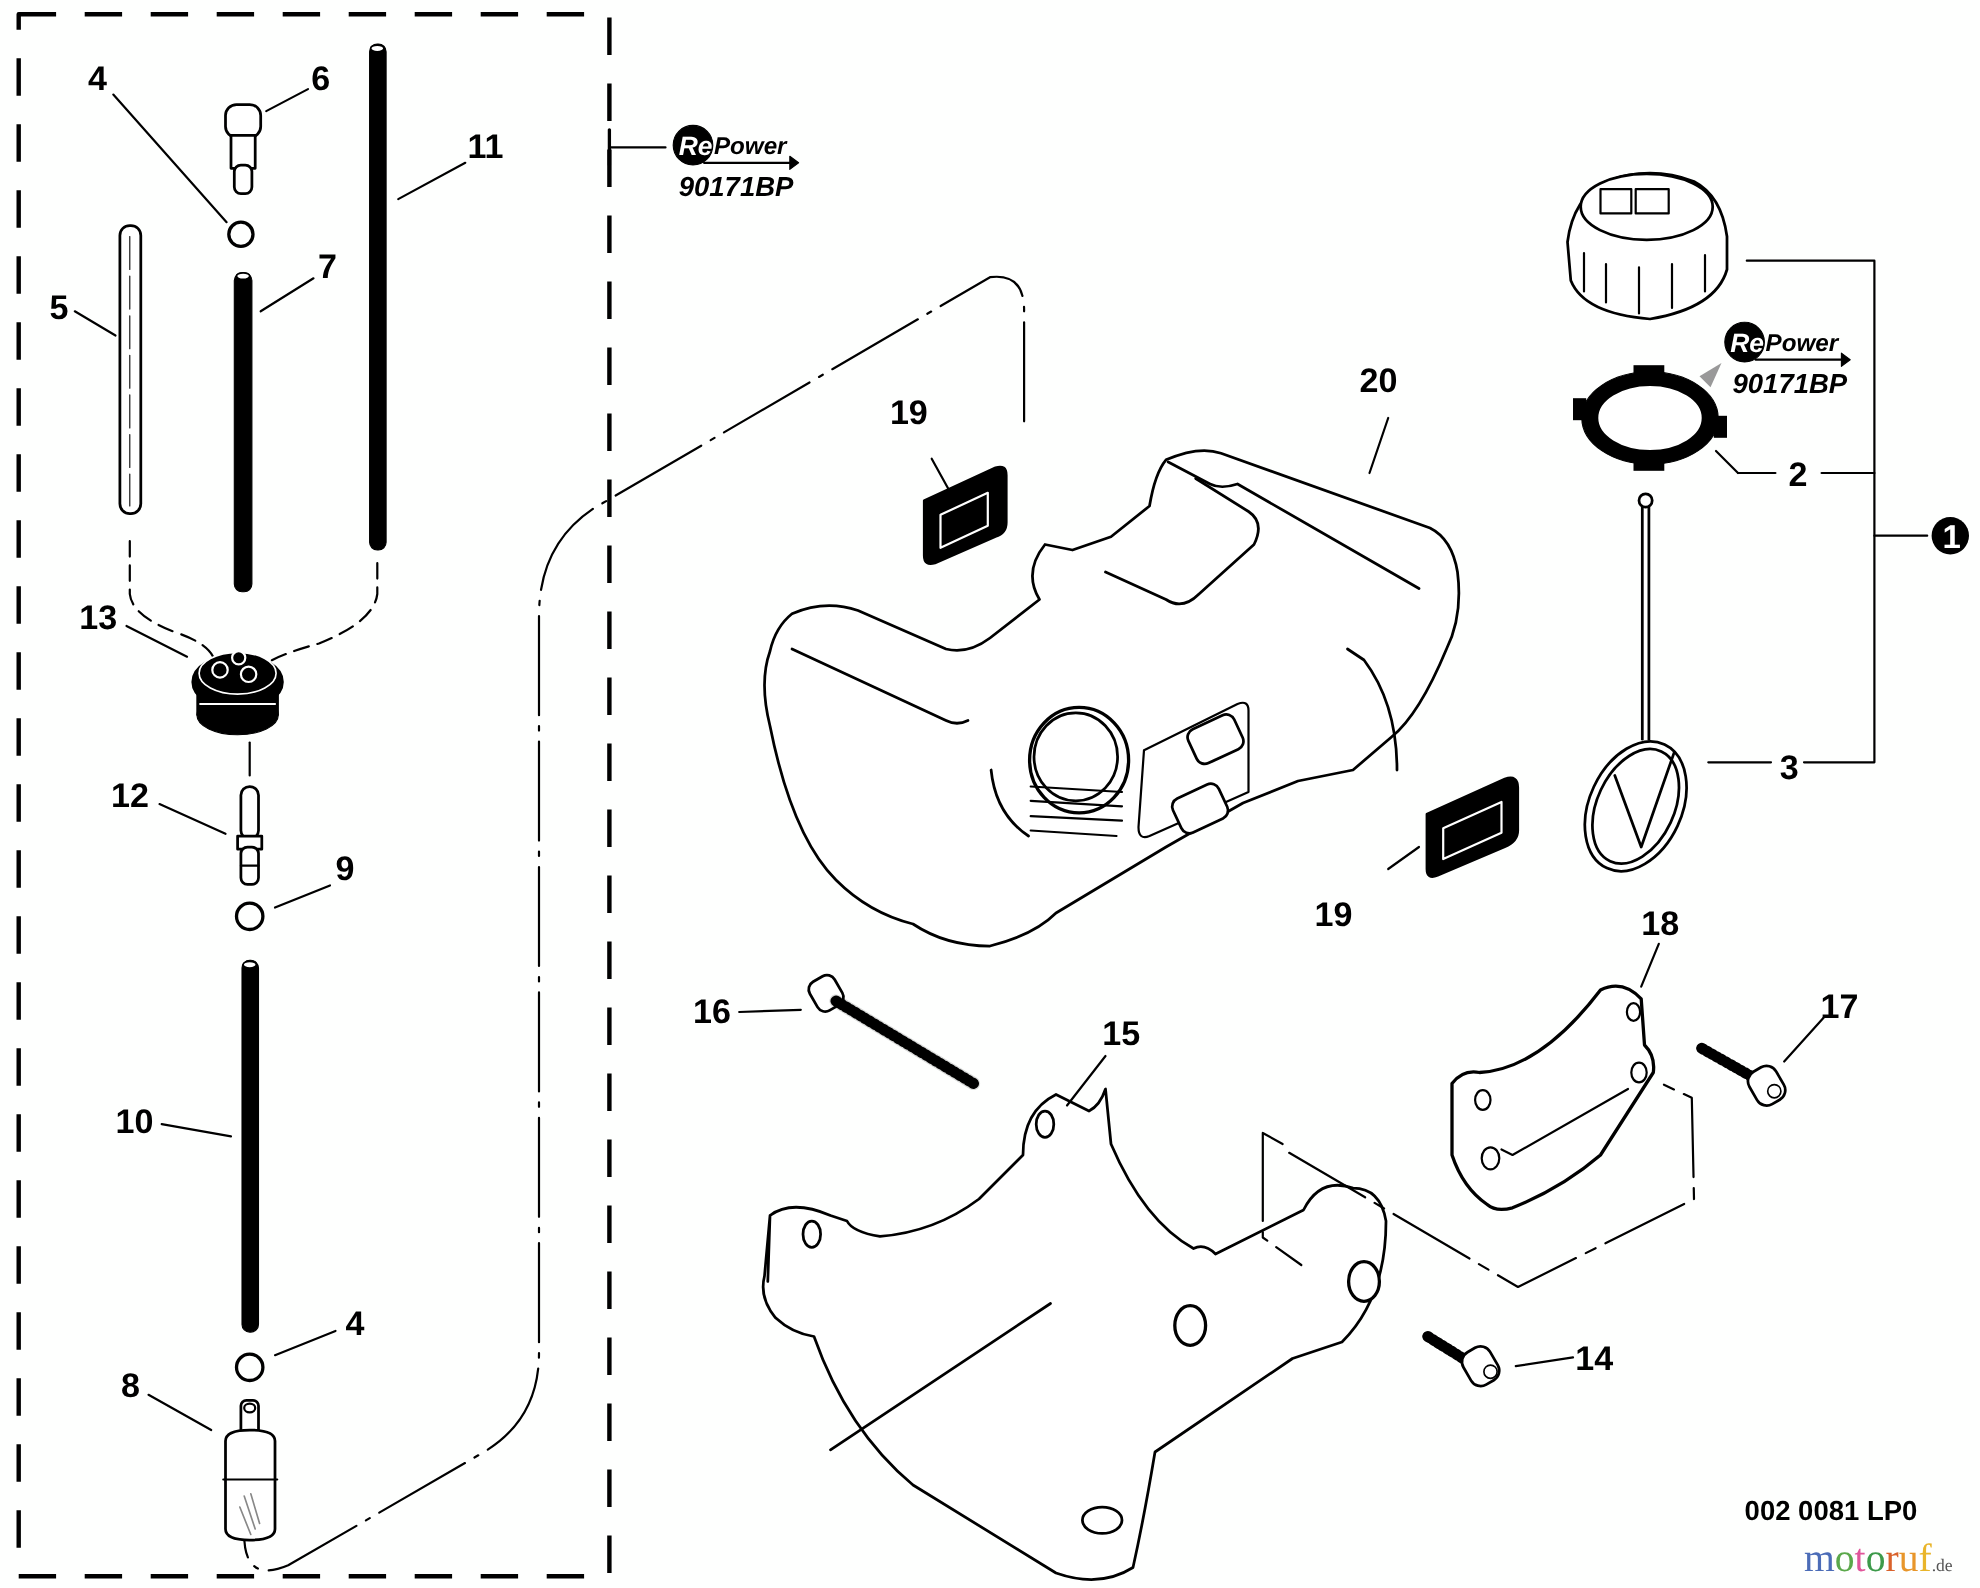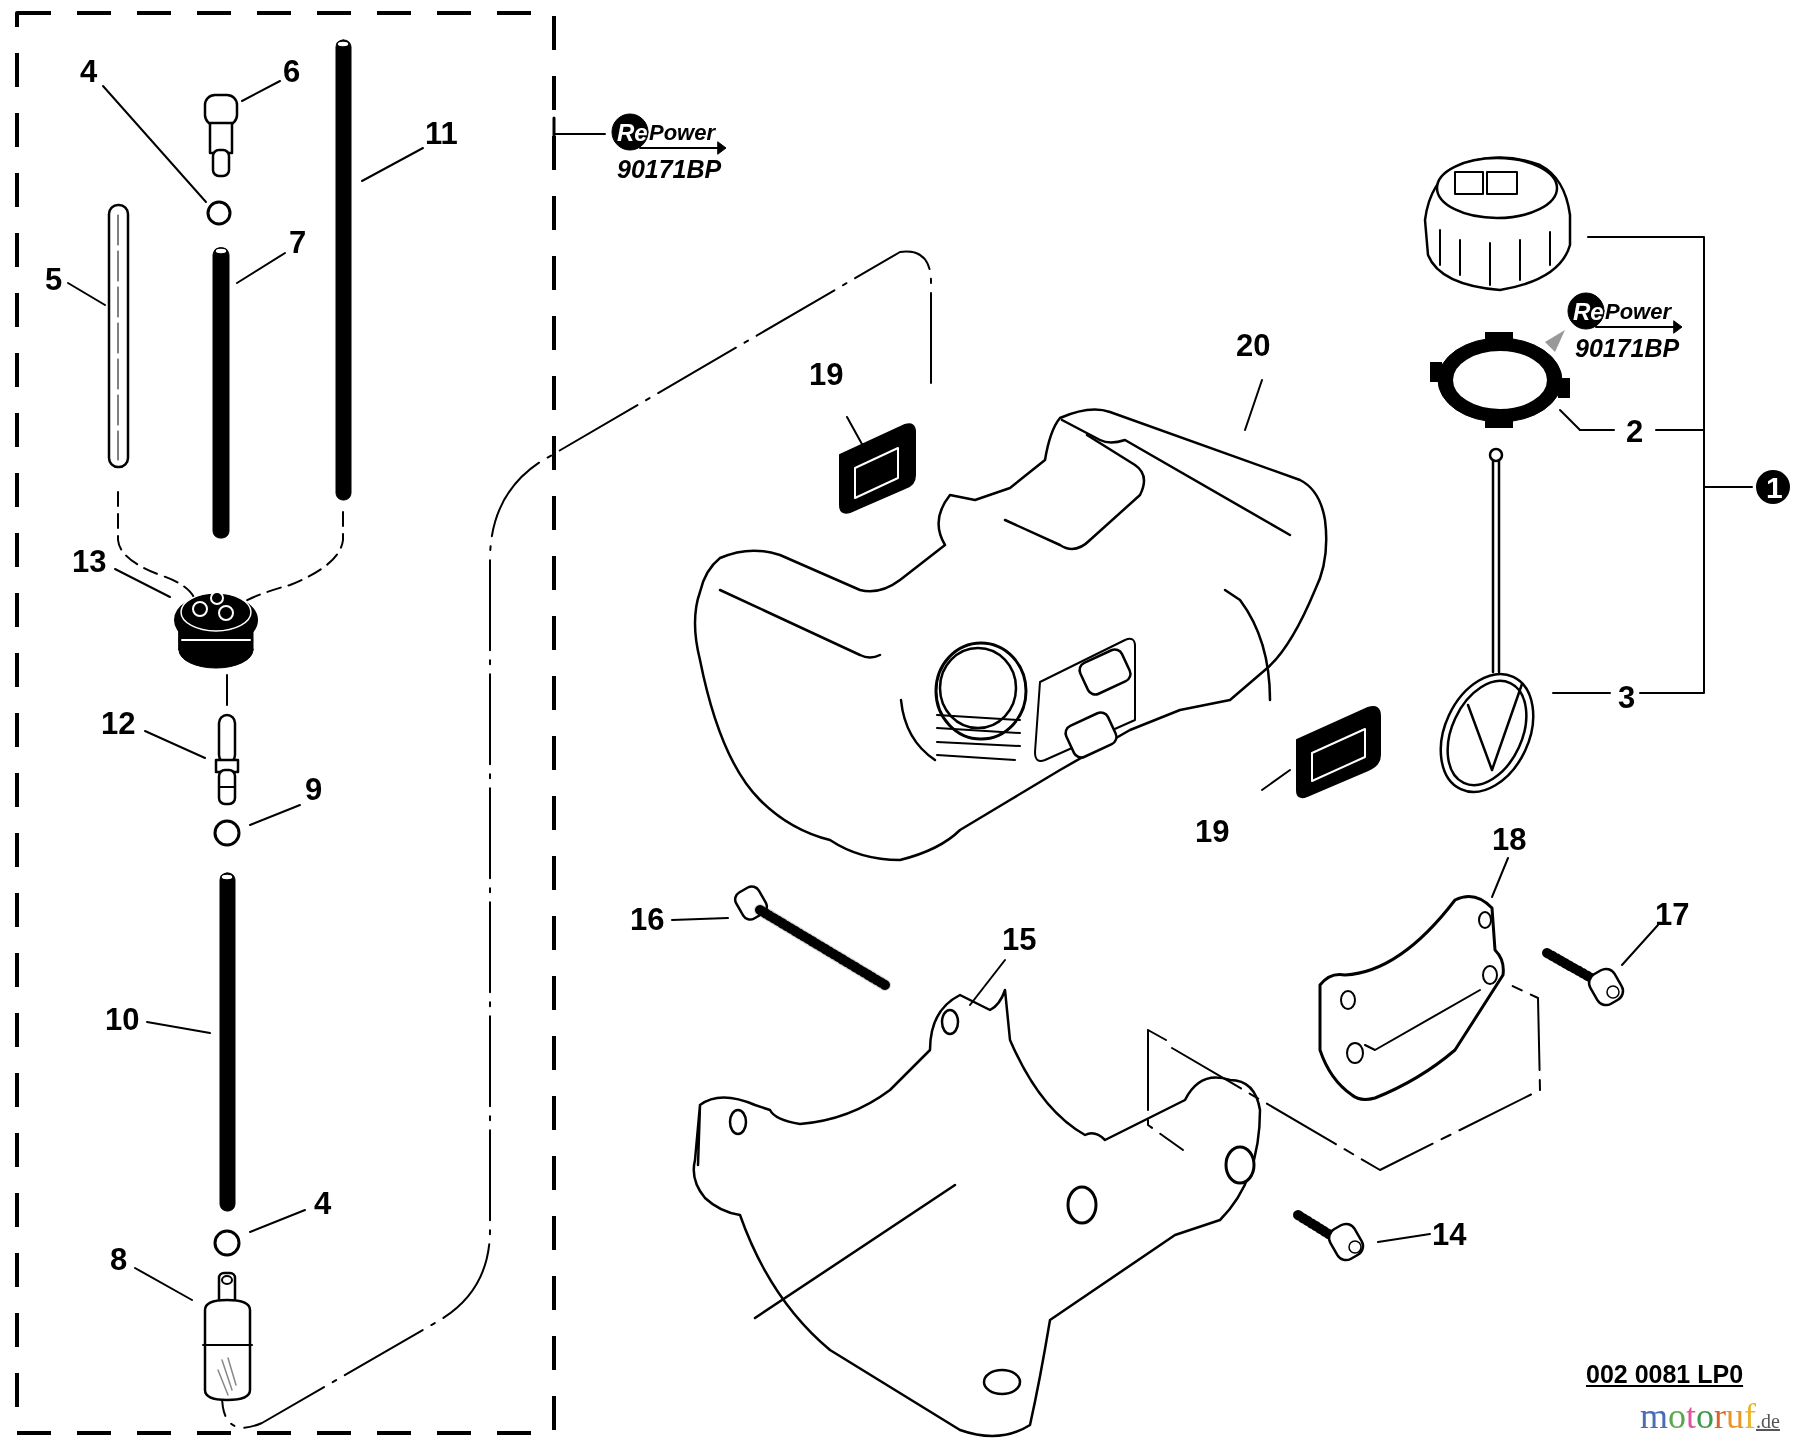--- a/index.html
+++ b/index.html
@@ -1,22 +1,22 @@
 <!DOCTYPE html>
 <html><head>
 <meta charset="utf-8">
 <style>
   html, body { margin:0; padding:0; background:#fefffe; }
   body { width:1800px; height:1444px; position:relative; overflow:hidden; font-family:"Liberation Sans", sans-serif; }
   #diagram { position:absolute; left:0; top:0; width:1800px; height:1444px; }
   .lbl { font-family:"Liberation Sans", sans-serif; font-weight:bold; font-size:31px; fill:#000; }
   .logo-text { font-family:"Liberation Sans", sans-serif; font-weight:bold; font-style:italic; }
-  .drawing-id { position:absolute; left:1586px; top:1360px; font-family:"Liberation Sans", sans-serif; font-weight:bold; font-size:25px; color:#000;text-decoration:underline; }
+  .drawing-id { position:absolute; left:1586px; top:1360px; font-family:"Liberation Sans", sans-serif; font-weight:bold; font-size:25px; color:#000; }
   .watermark { position:absolute; left:1640px; top:1396px; font-family:"Liberation Serif", serif; font-size:36px; line-height:40px; letter-spacing:0px; }
-  .watermark .tld { font-size:20px; color:#555;text-decoration:underline; }
+  .watermark .tld { font-size:16px; color:#555; }
   .part { cursor:default; }
 </style>
 </head>
 <body>
 
 <svg id="diagram" viewBox="0 0 1800 1444" xmlns="http://www.w3.org/2000/svg">
   <g fill="none" stroke="#000" stroke-linecap="round" stroke-linejoin="round">
 
     <rect x="17" y="13" width="537" height="1420" stroke-width="4" stroke-dasharray="34 26" stroke-linecap="butt"></rect>
     <line x1="554" y1="134" x2="605" y2="134" stroke-width="2"></line>

